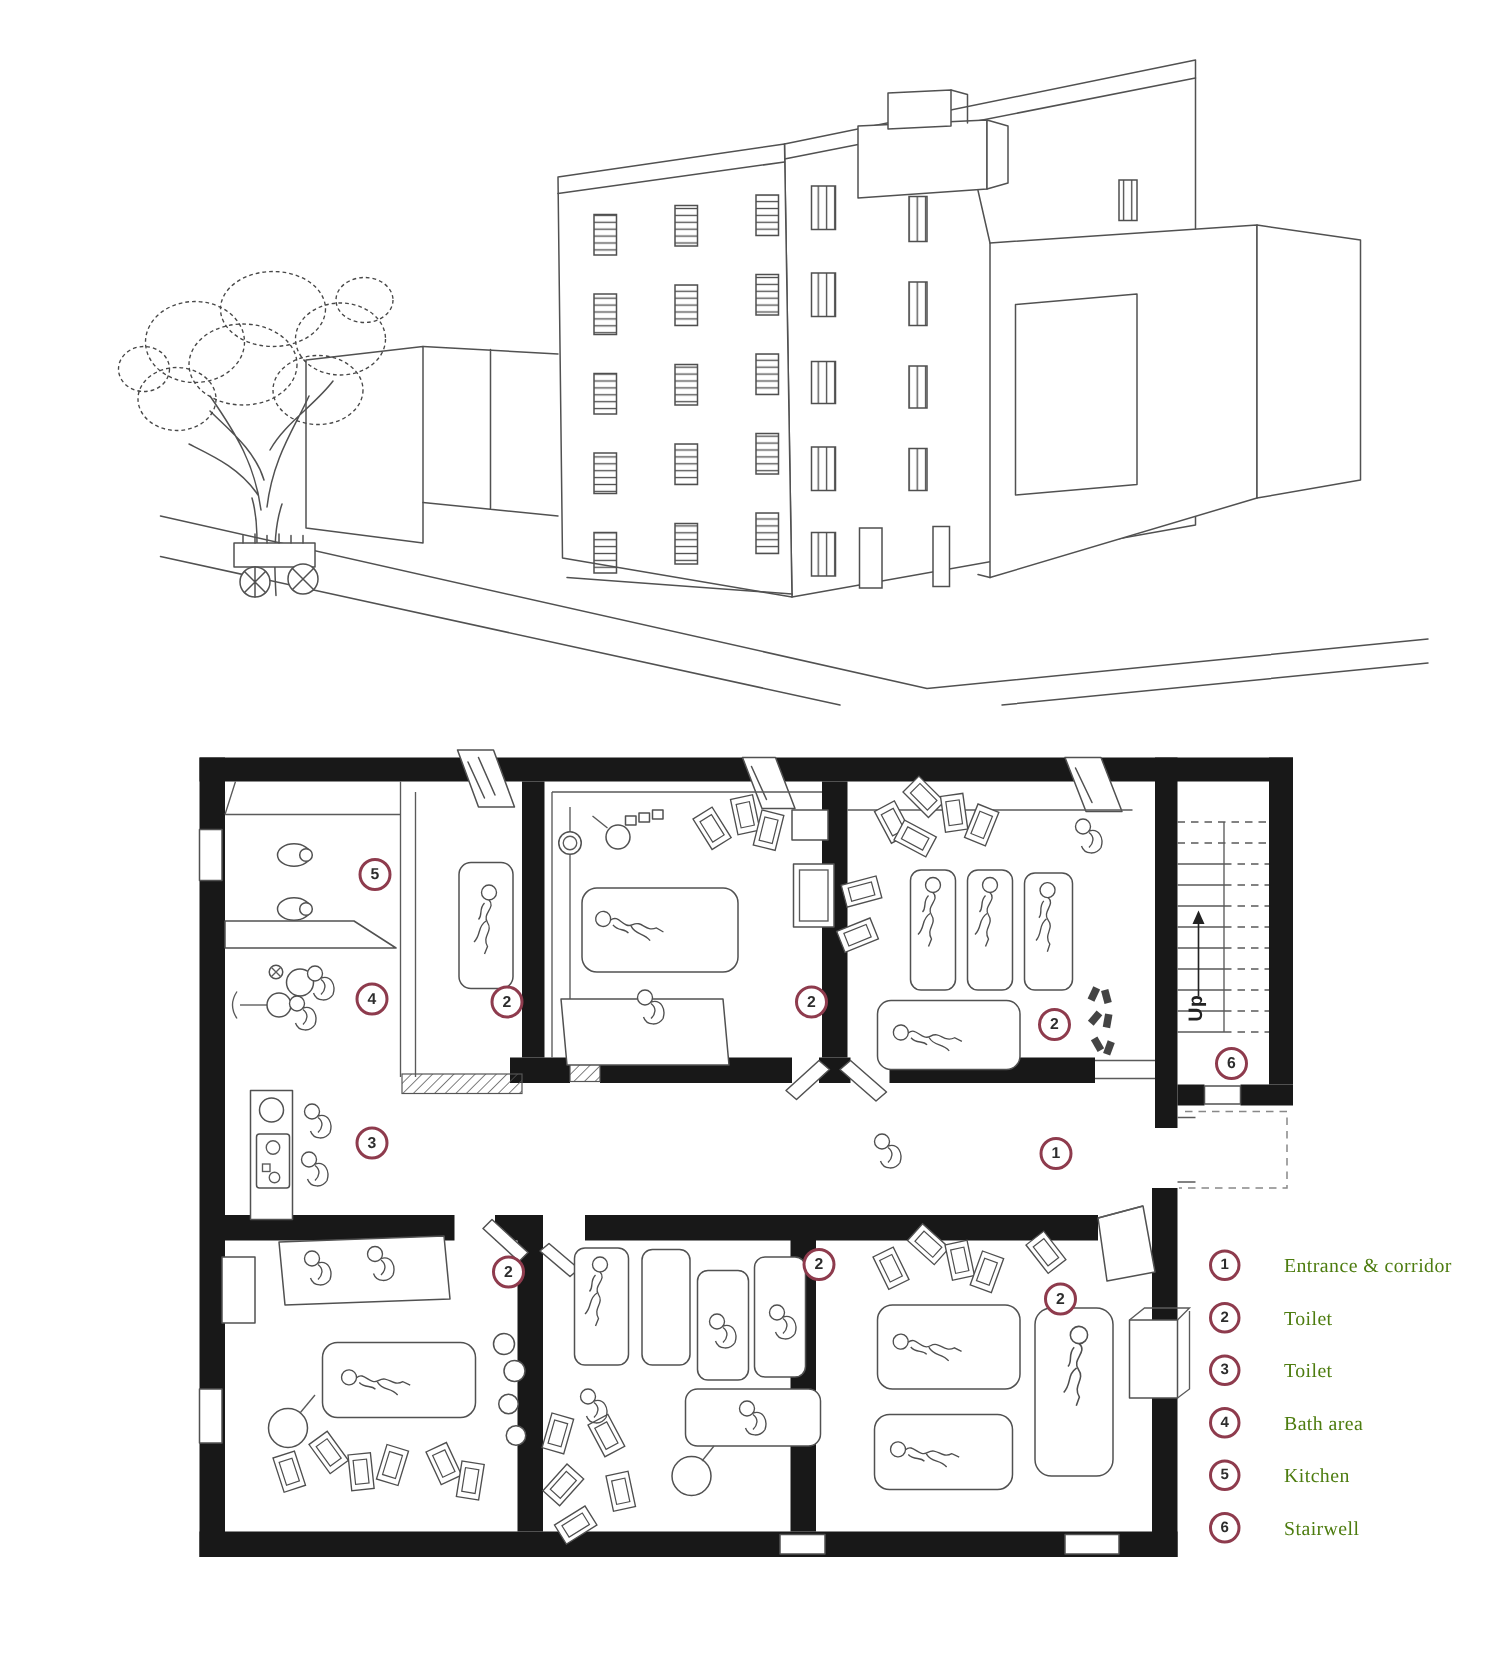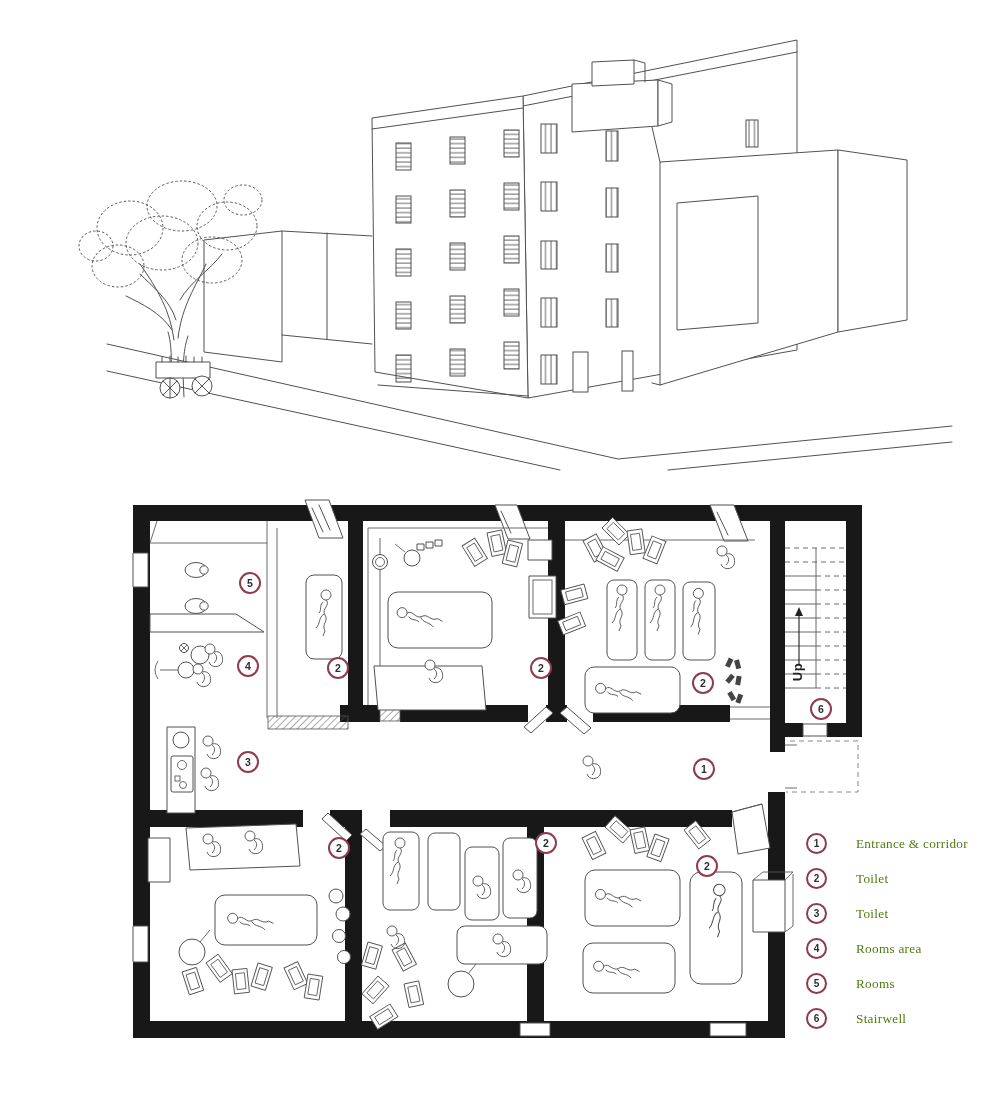--- a/index.html
+++ b/index.html
@@ -401,25 +401,25 @@
   <div class="legend-row">
     <span class="legend-badge">2</span>
     <span class="legend-label">Toilet</span>
   </div>
   <div class="legend-row">
     <span class="legend-badge">3</span>
     <span class="legend-label">Toilet</span>
   </div>
   <div class="legend-row">
     <span class="legend-badge">4</span>
-    <span class="legend-label">Rooms area</span>
+    <span class="legend-label">Bath area</span>
   </div>
   <div class="legend-row">
     <span class="legend-badge">5</span>
-    <span class="legend-label">Rooms</span>
+    <span class="legend-label">Kitchen</span>
   </div>
   <div class="legend-row">
     <span class="legend-badge">6</span>
     <span class="legend-label">Stairwell</span>
   </div>
 </div>
 
 </div>
 
 </body></html>

